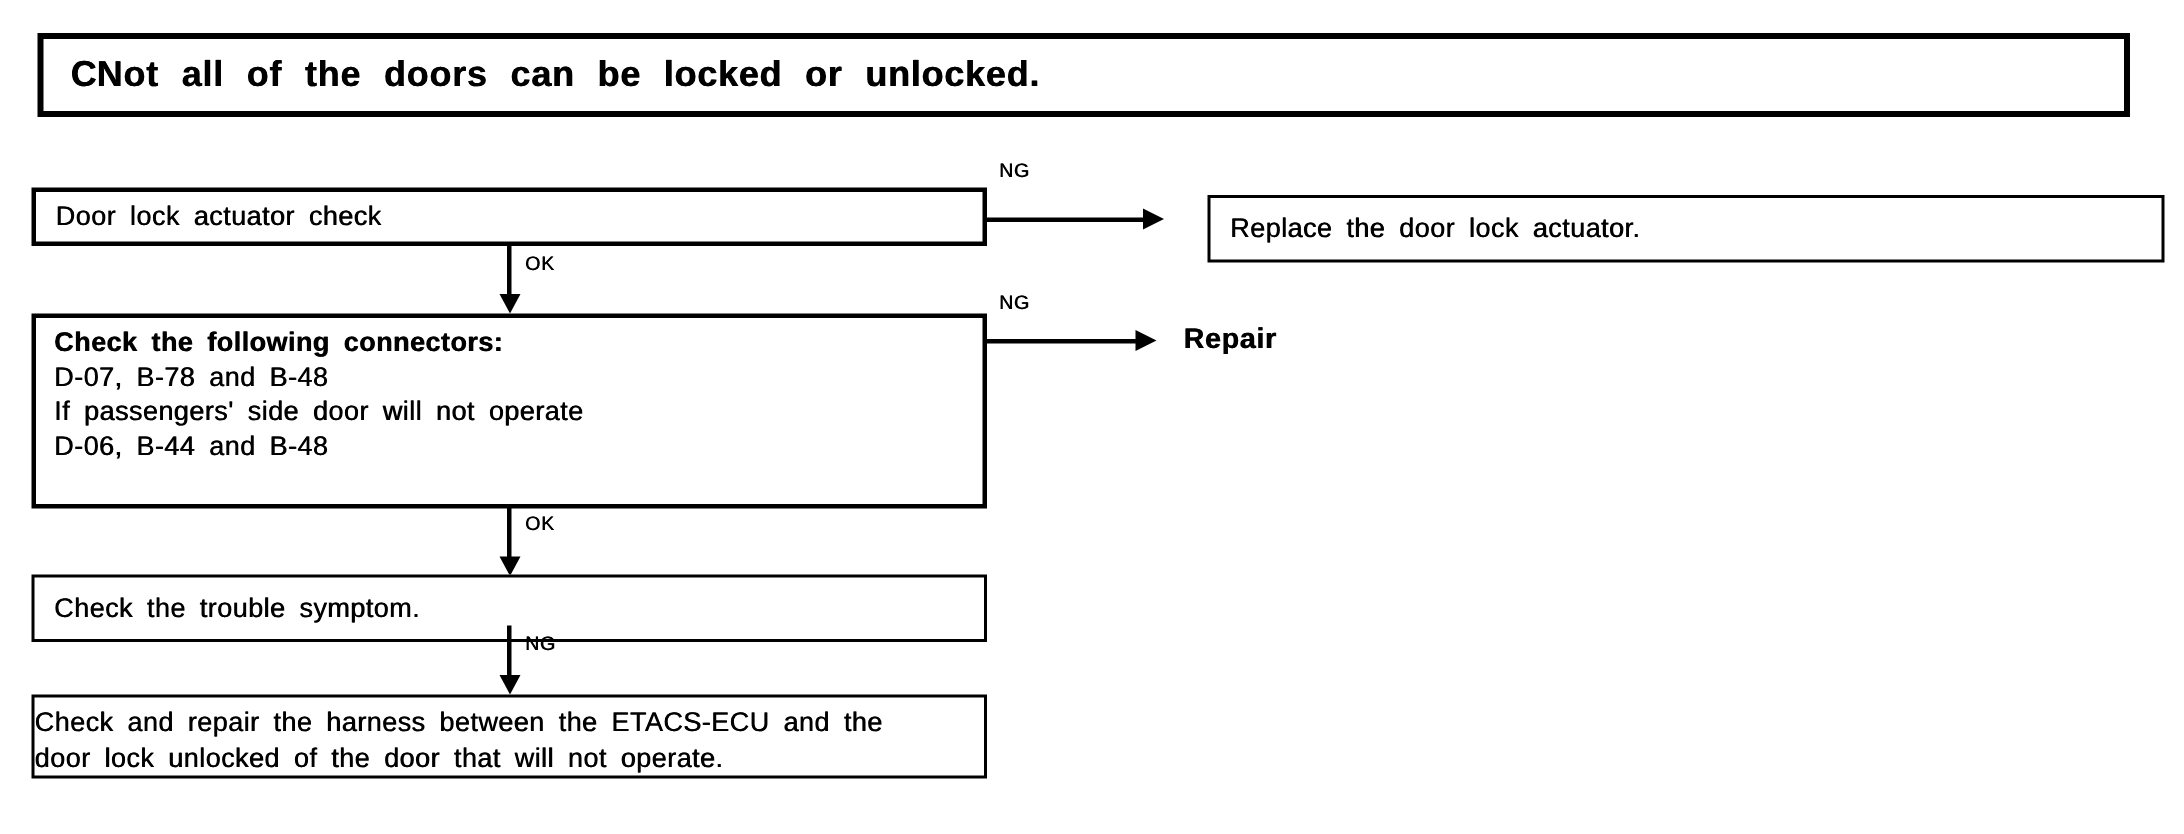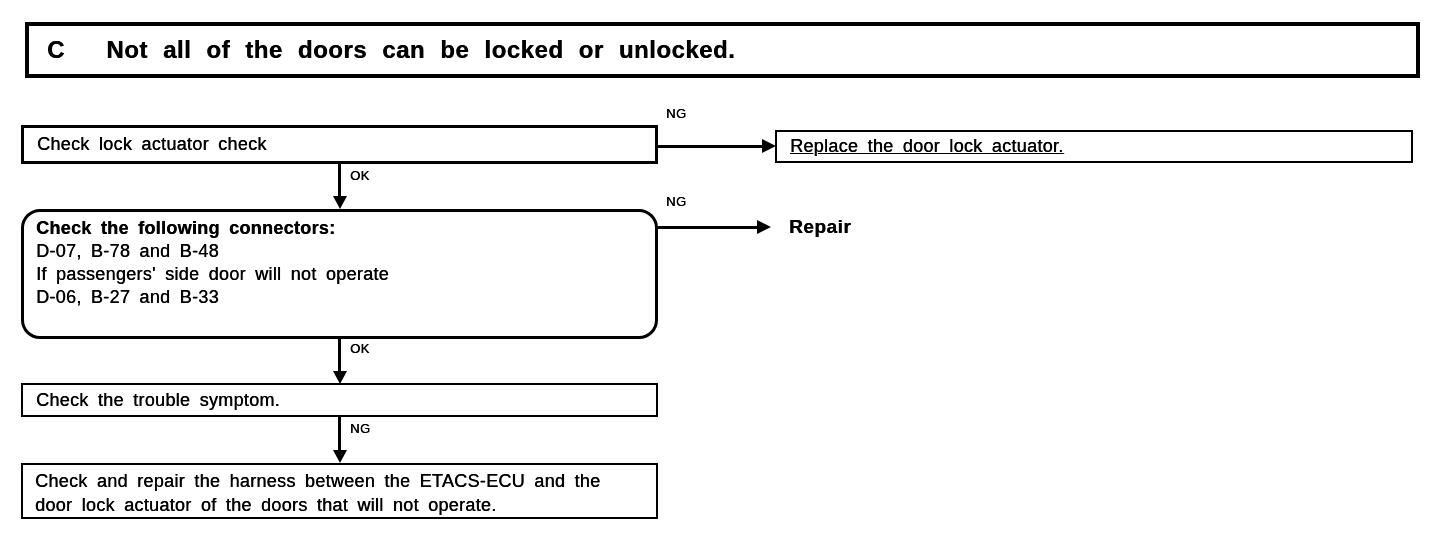--- a/index.html
+++ b/index.html
@@ -29,21 +29,20 @@
     display: flex;
     align-items: center;
     padding-left: 18px;
     background: #fff;
   }
   .header-index {
     font-size: 24px;
     font-weight: bold;
   }
   .header-title {
-    margin-left: 42px;
     font-size: 24px;
     font-weight: bold;
     letter-spacing: 0.5px;
     word-spacing: 8px;
     white-space: nowrap;
   }
 
   .fbox {
     position: absolute;
     border: 3px solid #000;
@@ -52,25 +51,25 @@
     letter-spacing: 0.3px;
     word-spacing: 4px;
     line-height: 23px;
   }
   .fbox-center {
     display: flex;
     align-items: center;
     padding-left: 13px;
   }
   .step1 { left: 21px; top: 125px; width: 637px; height: 39px; }
-  .replace-box { left: 775px; top: 130px; width: 638px; height: 33px; border-width: 2px; text-decoration: underline; }
-  .step2 { left: 21px; top: 209px; width: 637px; height: 130px; padding: 5px 12px; border-radius: 19px; }
+  .replace-box { left: 805px; top: 130px; width: 638px; height: 45px; border-width: 2px; }
+  .step2 { left: 21px; top: 209px; width: 637px; height: 130px; padding: 5px 12px; }
   .step2 .bold-line { font-weight: bold; }
-  .step3 { left: 21px; top: 383px; width: 637px; height: 34px; border-width: 2px; }
-  .step4 { left: 21px; top: 463px; width: 637px; height: 56px; padding: 4px 12px; line-height: 24px; border-width: 2px; }
+  .step3 { left: 21px; top: 383px; width: 637px; height: 45px; border-width: 2px; }
+  .step4 { left: 21px; top: 463px; width: 637px; height: 56px; padding: 4px 0; line-height: 24px; border-width: 2px; }
 
   .hline {
     position: absolute;
     height: 3px;
     background: #000;
   }
   .vline {
     position: absolute;
     width: 3px;
     background: #000;
@@ -126,39 +125,39 @@
 <body>
 
 <div class="page">
 
   <div class="header-box">
     <span class="header-index txt">C</span>
     <span class="header-title txt">Not all of the doors can be locked or unlocked.</span>
   </div>
 
   <div class="fbox fbox-center step1">
-    <span class="txt">Check lock actuator check</span>
+    <span class="txt">Door lock actuator check</span>
   </div>
 
   <div class="hline ng1-line"></div>
   <div class="arrowhead-right ng1-head"></div>
   <div class="branch-label ng1-lbl txt">NG</div>
   <div class="fbox fbox-center replace-box">
     <span class="txt">Replace the door lock actuator.</span>
   </div>
 
   <div class="vline ok1-line"></div>
   <div class="arrowhead-down ok1-head"></div>
   <div class="branch-label ok1-lbl txt">OK</div>
 
   <div class="fbox step2">
     <div class="bold-line txt">Check the following connectors:</div>
     <div class="txt">D-07, B-78 and B-48</div>
     <div class="txt">If passengers' side door will not operate</div>
-    <div class="txt">D-06, B-27 and B-33</div>
+    <div class="txt">D-06, B-44 and B-48</div>
   </div>
 
   <div class="hline ng2-line"></div>
   <div class="arrowhead-right ng2-head"></div>
   <div class="branch-label ng2-lbl txt">NG</div>
   <div class="repair-txt txt">Repair</div>
 
   <div class="vline ok2-line"></div>
   <div class="arrowhead-down ok2-head"></div>
   <div class="branch-label ok2-lbl txt">OK</div>
@@ -166,16 +165,16 @@
   <div class="fbox fbox-center step3">
     <span class="txt">Check the trouble symptom.</span>
   </div>
 
   <div class="vline ng3-line"></div>
   <div class="arrowhead-down ng3-head"></div>
   <div class="branch-label ng3-lbl txt">NG</div>
 
   <div class="fbox step4">
     <div class="txt">Check and repair the harness between the ETACS-ECU and the</div>
-    <div class="txt">door lock actuator of the doors that will not operate.</div>
+    <div class="txt">door lock unlocked of the door that will not operate.</div>
   </div>
 
 </div>
 
 </body></html>

